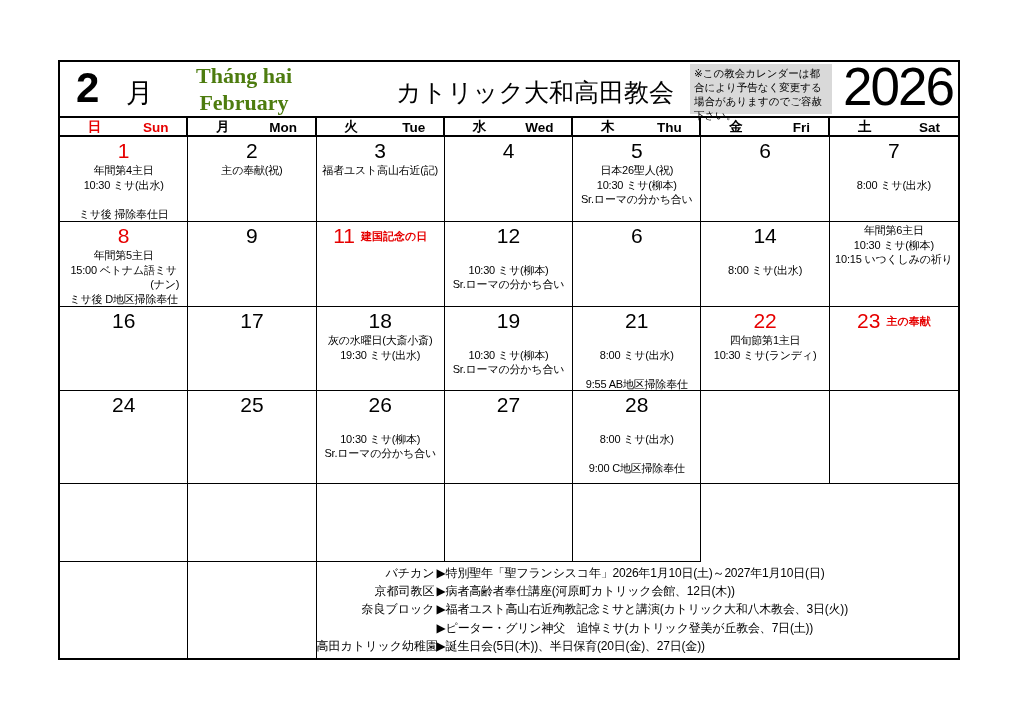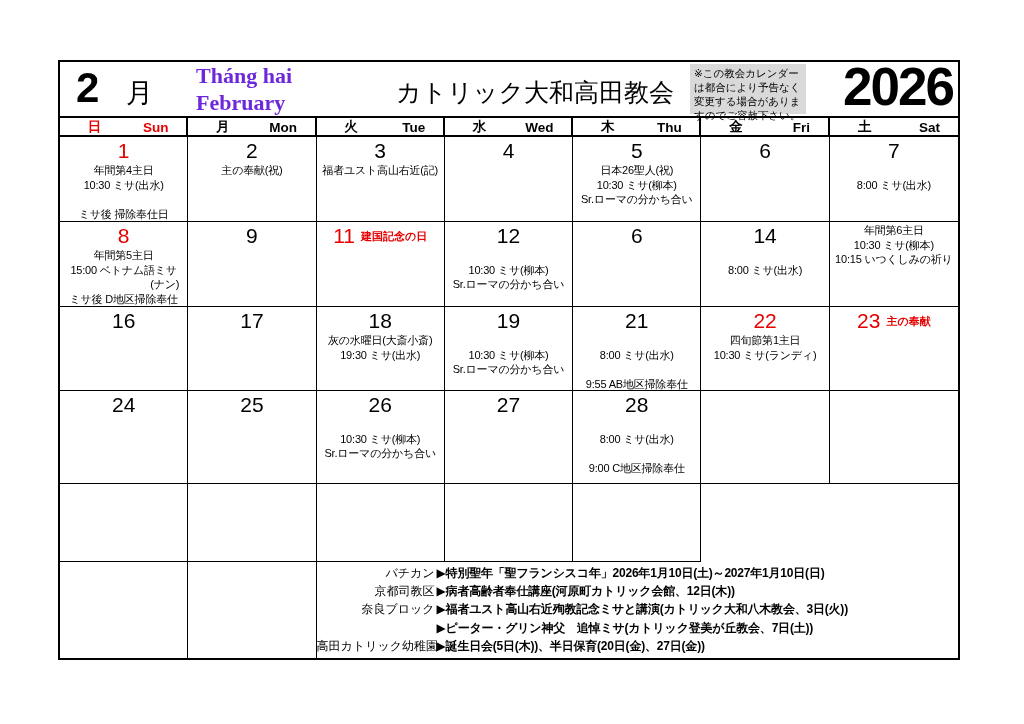--- a/index.html
+++ b/index.html
@@ -9,26 +9,26 @@
   .page { position:relative; width:1024px; height:724px; background:#fff; }
 
   .tbl { position:absolute; left:58px; top:60px; width:902px; height:600px;
          border:2px solid #000; display:flex; flex-direction:column; background:#fff; }
 
   
   .hdr { position:relative; height:56px; border-bottom:2px solid #000; flex:none; }
   .month-num { position:absolute; left:16px; top:2px; font-size:42px; font-weight:700; letter-spacing:-1px; }
   .month-kanji { position:absolute; left:66px; top:13px; font-size:27px; font-weight:500; }
   .viet { position:absolute; left:136px; top:0px; font-family:"Liberation Serif","DejaVu Serif",serif;
-          font-weight:700; font-size:22px; line-height:27px; color:#6d28d9; }
+          font-weight:700; font-size:22px; line-height:27px; color:#4d7c0f;text-align:center; }
   .main-title { position:absolute; left:300px; top:14px; width:350px; text-align:center;
                 font-size:25px; font-weight:400; letter-spacing:0px; white-space:nowrap; }
-  .notice { position:absolute; left:630px; top:2px; width:116px; height:50px; background:#d9d9d9;
+  .notice { position:absolute; left:630px; top:2px; width:142px; height:50px; background:#d9d9d9;
             font-size:10.5px; line-height:1.32; padding:3px 4px; text-align:left; }
-  .year { position:absolute; right:5px; top:-6px; font-size:53px; font-weight:700; letter-spacing:-2px; }
+  .year { position:absolute; right:5px; top:-6px; font-size:53px; font-weight:400; letter-spacing:-2px; }
 
   
   .wrow { display:grid; grid-template-columns:repeat(7,1fr); height:19px; border-bottom:2px solid #000; flex:none; }
   .wcell { border-right:2px solid #000; display:flex; align-items:center; font-size:13.5px; font-weight:700; }
   .wcell:last-child { border-right:none; }
   .wcell .wk { margin-left:22%; }
   .wcell .we { margin-left:auto; margin-right:14%; }
   .wcell.red { color:#e60000; }
 
   
@@ -41,21 +41,21 @@
   .holiday { font-size:11px; font-weight:700; color:#e60000; margin-left:6px; vertical-align:3px;margin-top:8px; }
   .cline { font-size:11px; line-height:14.5px; text-align:center; white-space:nowrap; letter-spacing:-0.2px; }
   .cline.alignr { text-align:right; padding-right:8px; }
 
   
   .frow { display:grid; grid-template-columns:repeat(7,1fr); flex:1; }
   .fempty { border-right:1.5px solid #000; }
   .fnotes { grid-column:3 / 8; padding-top:2px; }
   .frowline { display:flex; line-height:18.2px; font-size:12px; white-space:nowrap; }
   .flabel { width:118px; flex:none; text-align:right; font-weight:500; }
-  .ftext { margin-left:2px; font-weight:700; letter-spacing:-0.2px; }
+  .ftext { margin-left:2px; font-weight:400; letter-spacing:-0.2px; }
 </style>
 </head>
 <body>
 
 <div class="page">
   <div class="tbl">
 
     <div class="hdr">
       <div class="month-num">2</div>
       <div class="month-kanji">月</div>

